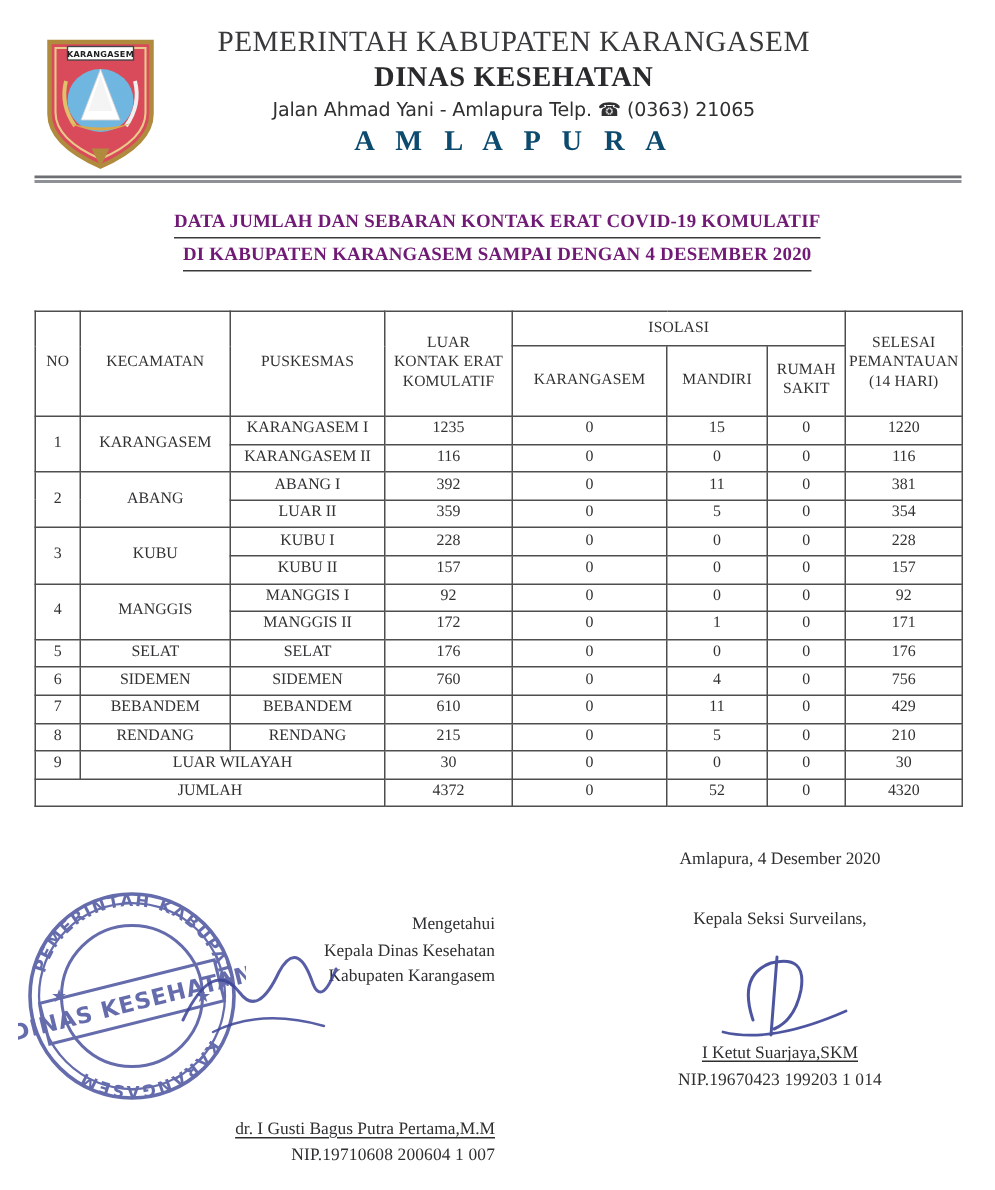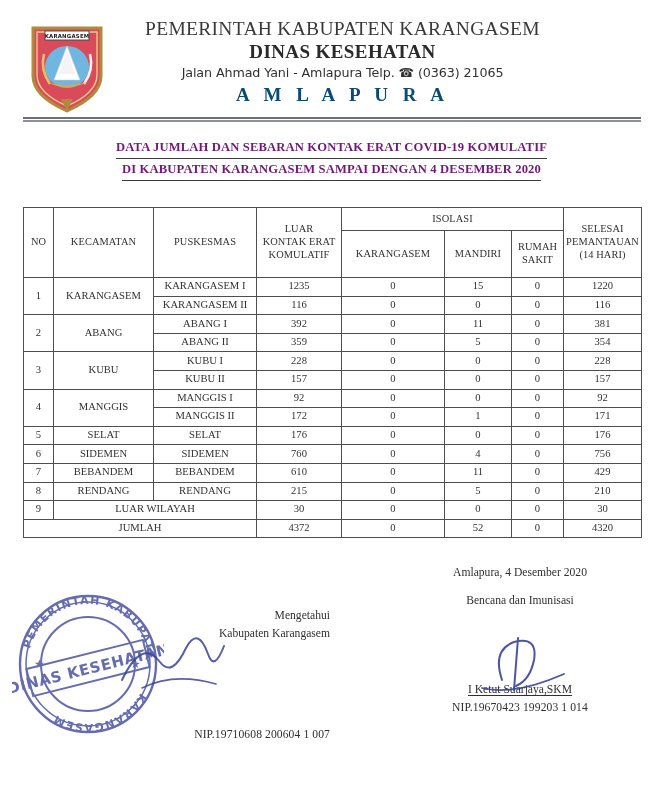--- a/index.html
+++ b/index.html
@@ -157,21 +157,21 @@
   .sign-right {
     position: absolute;
     left: 395px;
     top: 8px;
     width: 250px;
     text-align: center;
     font-size: 11.6px;
     line-height: 1.52;
     color: #2f2f31;
   }
-  .sign-date { margin-bottom: 10px; }
+  .sign-date { margin-bottom: 22px; }
   .sign-gap-left { height: 84px; }
   .sign-gap-right { height: 72px; }
   .sign-name {
     text-decoration: underline;
     text-underline-offset: 2px;
   }
   .sign-nip { letter-spacing: 0.1px; }
 
   
   .stamp {
@@ -310,21 +310,21 @@
           <td rowspan="2">2</td>
           <td rowspan="2" class="left">ABANG</td>
           <td class="left">ABANG I</td>
           <td>392</td>
           <td>0</td>
           <td>11</td>
           <td>0</td>
           <td>381</td>
         </tr>
         <tr>
-          <td class="left">ABANG II</td>
+          <td class="left">LUAR II</td>
           <td>359</td>
           <td>0</td>
           <td>5</td>
           <td>0</td>
           <td>354</td>
         </tr>
         <tr>
           <td rowspan="2">3</td>
           <td rowspan="2" class="left">KUBU</td>
           <td class="left">KUBU I</td>
@@ -418,22 +418,24 @@
           <td>4320</td>
         </tr>
       </tbody>
   </table>
 </div>
 
 <div class="footer">
 
   <div class="sign-left">
     <div>Mengetahui</div>
+    <div>Kepala Dinas Kesehatan</div>
     <div>Kabupaten Karangasem</div>
     <div class="sign-gap-left"></div>
+    <div class="sign-name">dr. I Gusti Bagus Putra Pertama,M.M</div>
     <div class="sign-nip">NIP.19710608 200604 1 007</div>
   </div>
 
   <div class="stamp">
     <svg viewBox="0 0 152 152" xmlns="http://www.w3.org/2000/svg">
       <defs>
         <path id="arcTop" d="M 76,76 m -60,0 a 60,60 0 1,1 120,0" fill="none"></path>
         <path id="arcBot" d="M 76,76 m 60,0 a 60,60 0 1,1 -120,0" fill="none"></path>
       </defs>
       <circle cx="76" cy="76" r="68" fill="none" stroke="#3b4396" stroke-width="2.4"></circle>
@@ -456,21 +458,21 @@
 
   <div class="sig-ink-left">
     <svg viewBox="0 0 120 70" xmlns="http://www.w3.org/2000/svg">
       <path d="M10 52 Q30 10 48 34 Q60 50 74 20 Q86 -2 96 26 Q102 44 112 18" fill="none" stroke="#3b4396" stroke-width="2" stroke-linecap="round"></path>
       <path d="M30 60 Q62 44 104 56" fill="none" stroke="#3b4396" stroke-width="1.6" stroke-linecap="round"></path>
     </svg>
   </div>
 
   <div class="sign-right">
     <div class="sign-date">Amlapura, 4 Desember 2020</div>
-    <div>Bencana dan Imunisasi</div>
+    <div>Kepala Seksi Surveilans,</div>
     <div class="sign-gap-right"></div>
     <div class="sign-name">I Ketut Suarjaya,SKM</div>
     <div class="sign-nip">NIP.19670423 199203 1 014</div>
   </div>
 
   <div class="sig-ink-right">
     <svg viewBox="0 0 110 62" xmlns="http://www.w3.org/2000/svg">
       <path d="M34 46 Q24 16 46 8 Q70 2 66 26 Q62 46 48 52" fill="none" stroke="#3b4396" stroke-width="2" stroke-linecap="round"></path>
       <path d="M50 4 L46 56" fill="none" stroke="#3b4396" stroke-width="2" stroke-linecap="round"></path>
       <path d="M14 54 Q46 62 96 40" fill="none" stroke="#3b4396" stroke-width="1.8" stroke-linecap="round"></path>

